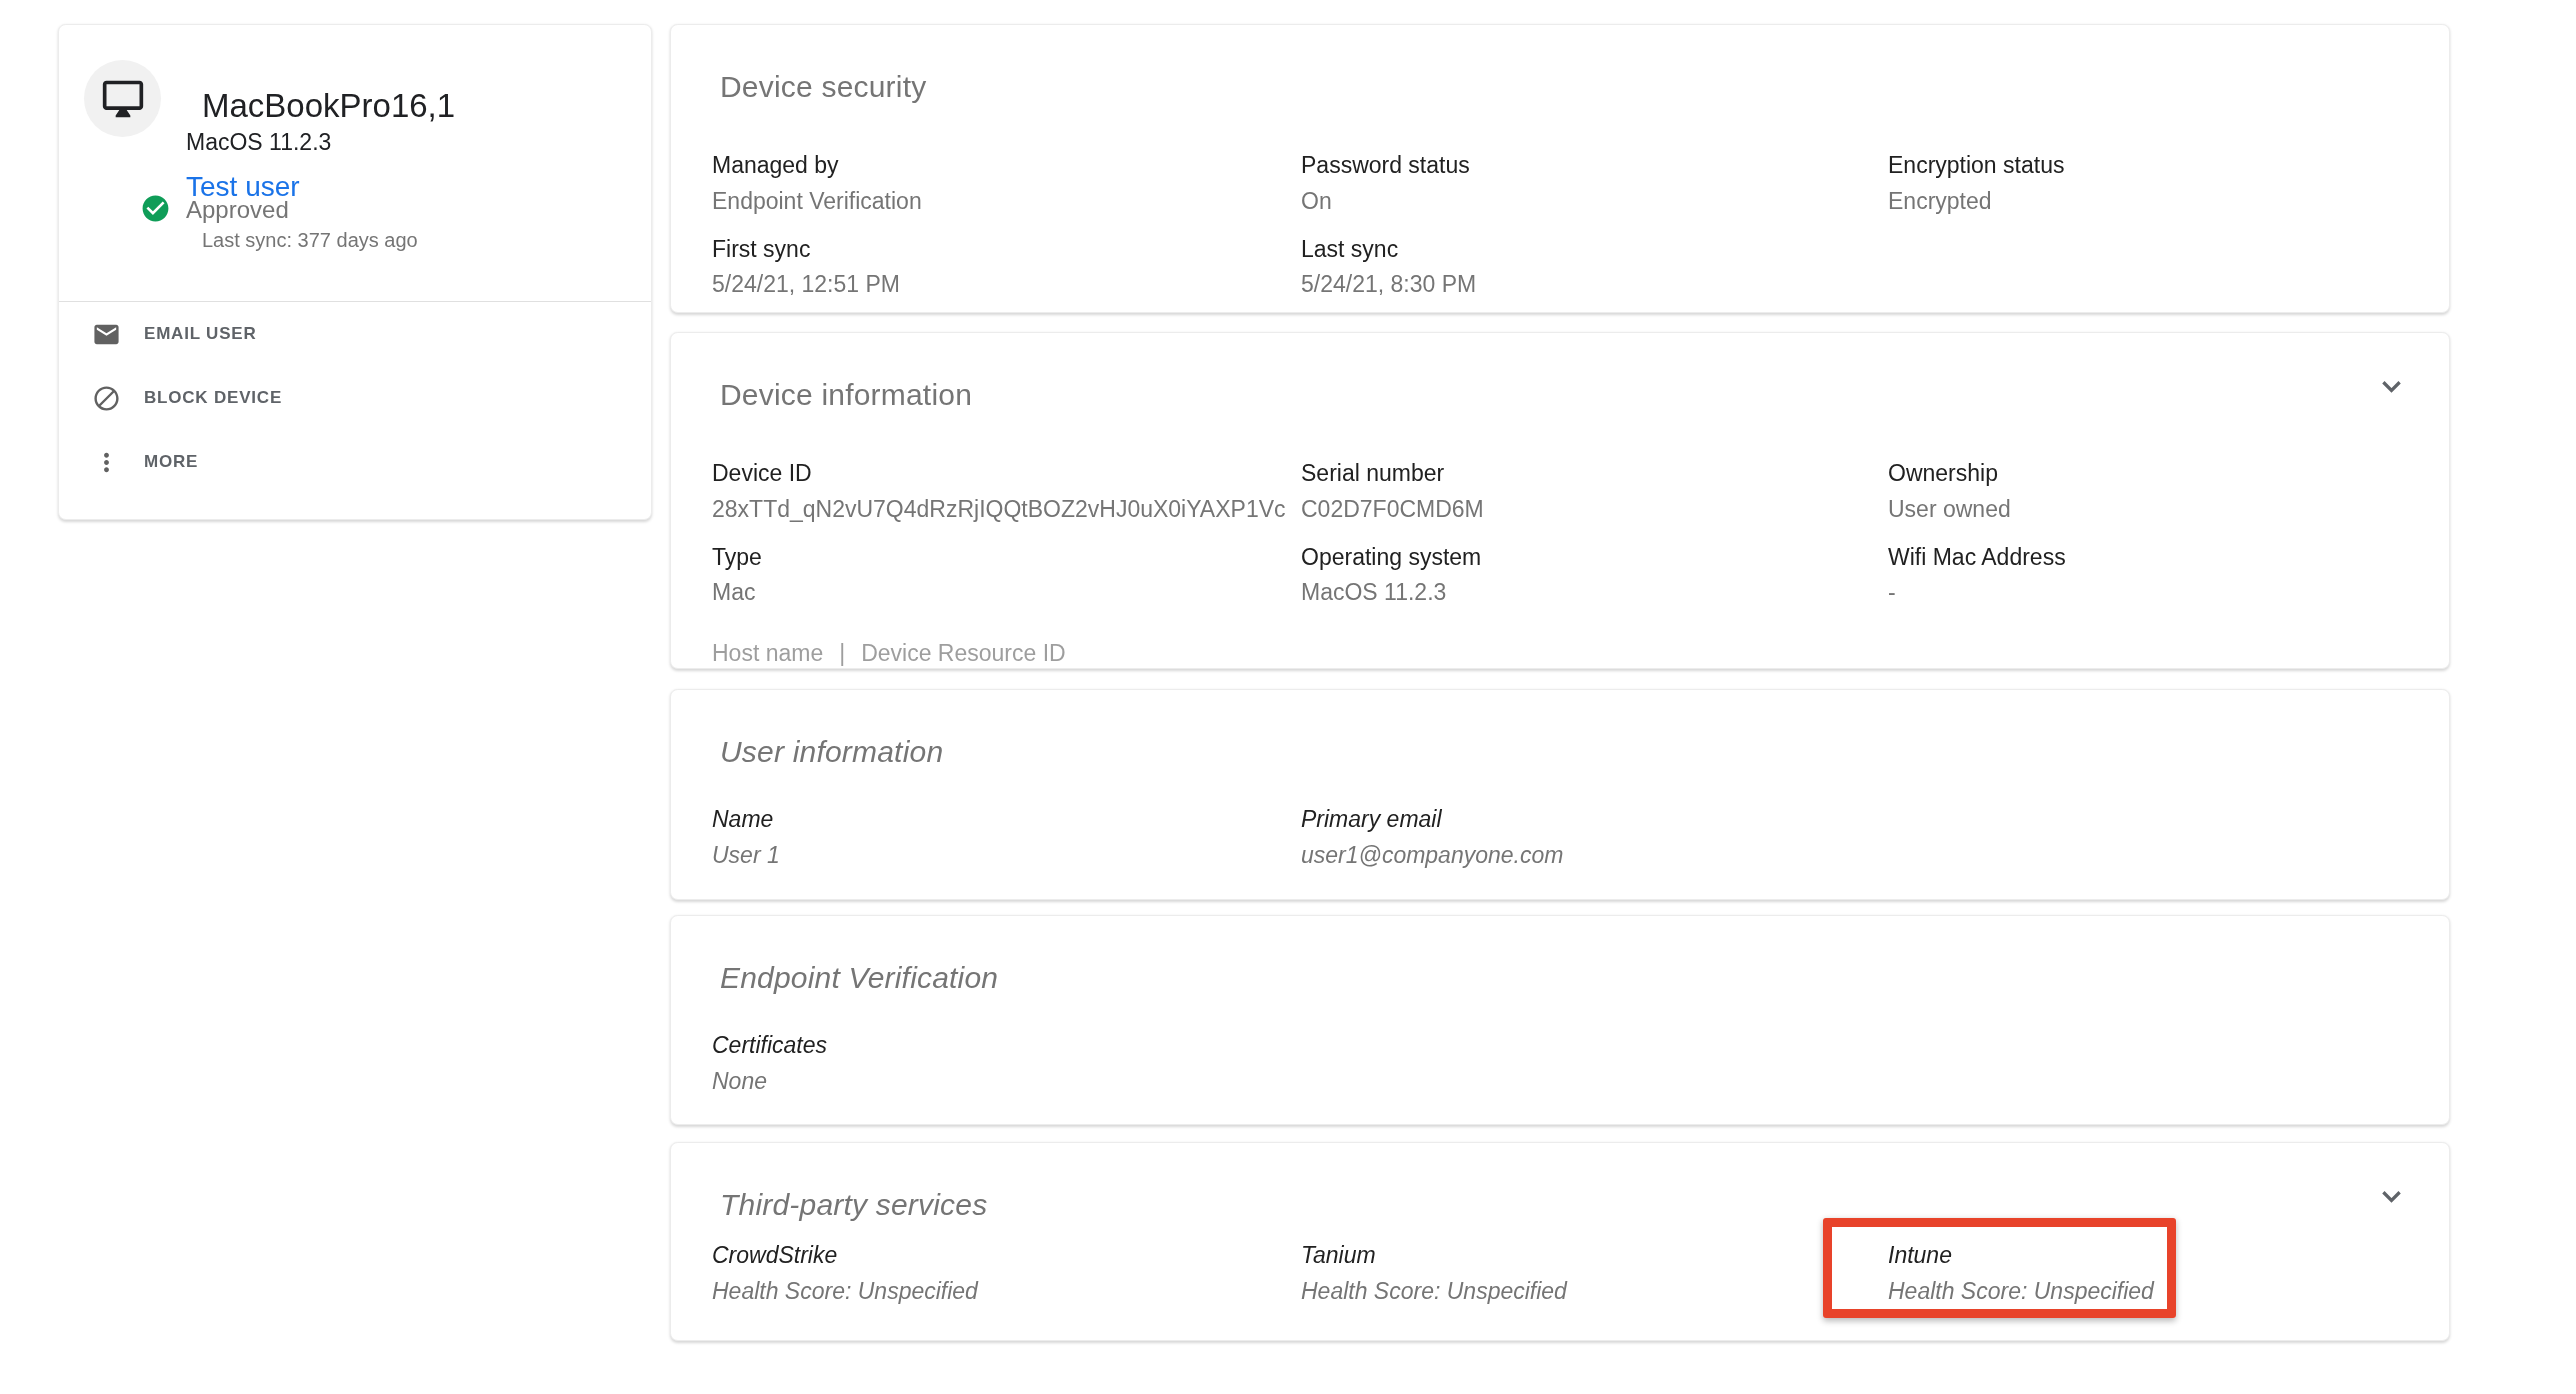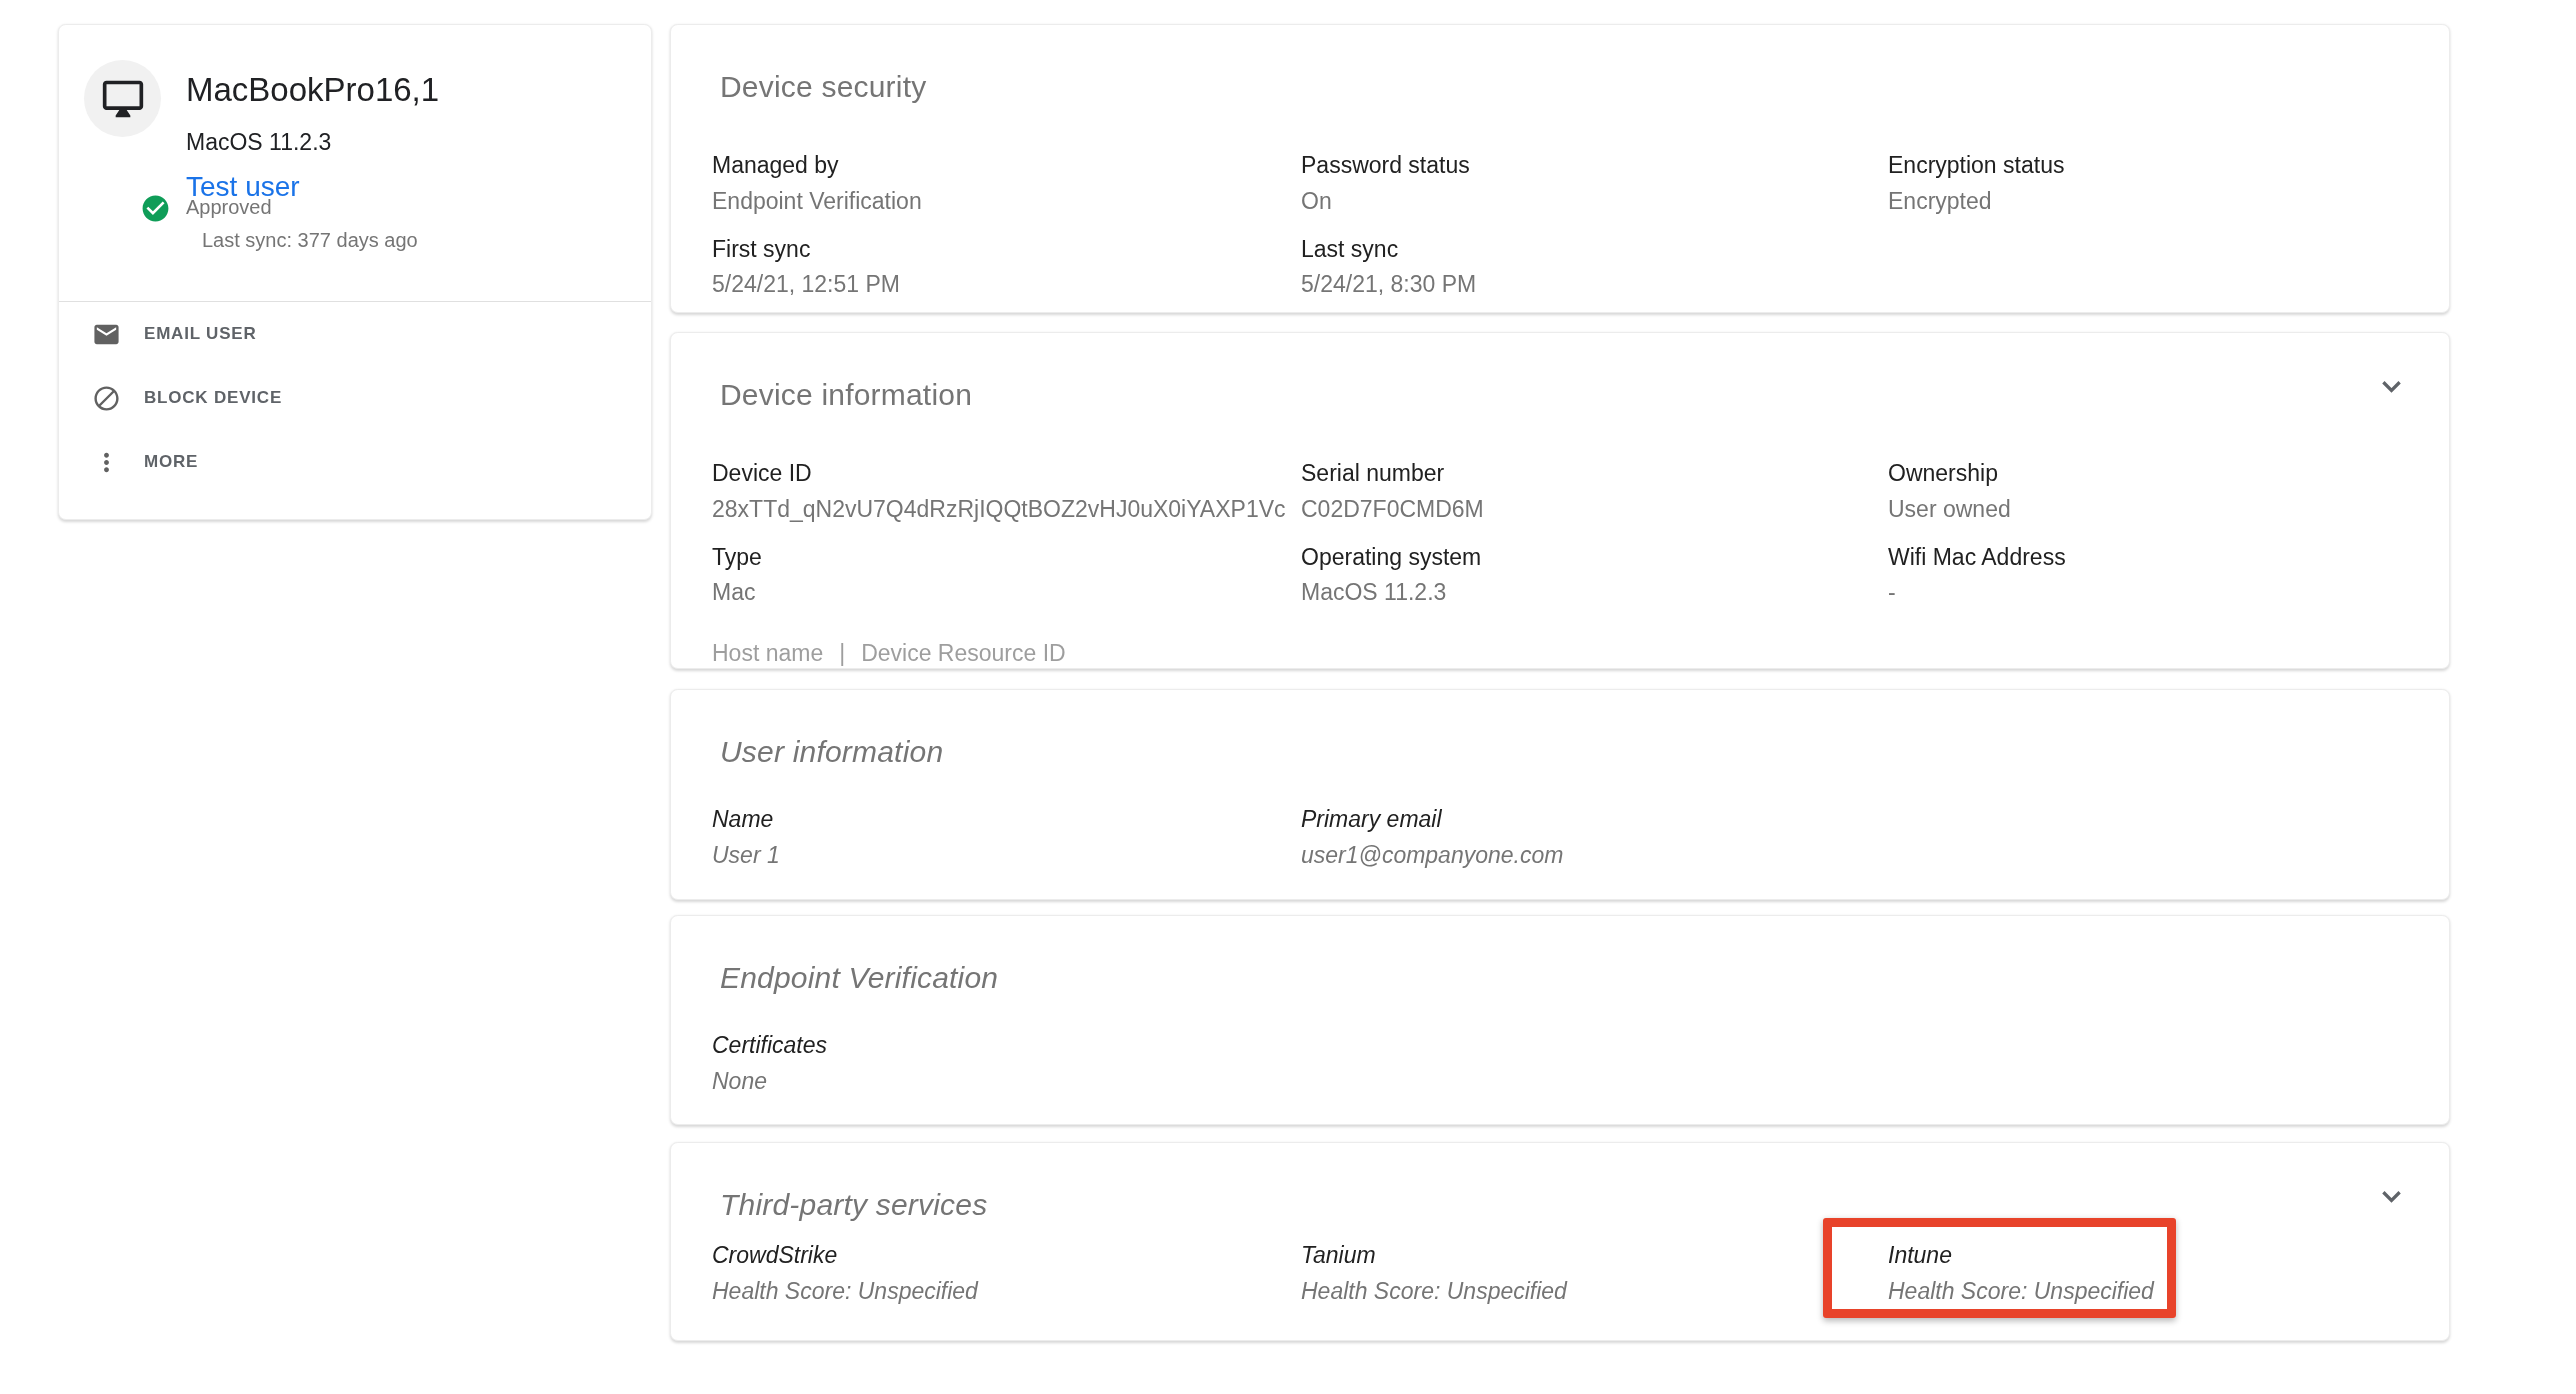--- a/index.html
+++ b/index.html
@@ -11,25 +11,25 @@
   }
   .card{
     position:absolute;background:#fff;border:1px solid #ececec;border-radius:7.7px;
     box-shadow:0 1.9px 2.9px rgba(0,0,0,0.16);
     box-sizing:border-box;
   }
   
   .left-card{left:58px;top:24px;width:594px;height:496px;}
   .avatar{position:absolute;left:25px;top:35px;width:77px;height:77px;border-radius:50%;
     background:#f1f1f1;display:flex;align-items:center;justify-content:center;}
-  .dev-title{position:absolute;left:127px;top:46px;font-size:33px;font-weight:400;color:#202124;margin:0;white-space:nowrap;}
+  .dev-title{position:absolute;left:127px;top:46px;font-size:33px;font-weight:400;color:#202124;margin:16px;white-space:nowrap;}
   .dev-os{position:absolute;left:127px;top:104px;font-size:23px;color:#202124;}
   .dev-user{position:absolute;left:127px;top:146px;font-size:28px;color:#1a73e8;text-decoration:none;cursor:pointer;}
   .status-icon{position:absolute;left:81px;top:168px;width:31px;height:31px;}
-  .status-text{position:absolute;left:127px;top:171px;font-size:20px;color:#757575;}
+  .status-text{position:absolute;left:127px;top:171px;font-size:24px;color:#757575;}
   .status-sub{position:absolute;left:127px;top:204px;font-size:20px;color:#757575;margin-left:16px;}
   .left-divider{position:absolute;left:0;top:276px;width:100%;height:1px;background:#e0e0e0;border:none;margin:0;}
   .actions{position:absolute;left:0;top:277px;width:100%;}
   .action-row{display:flex;align-items:center;height:64px;padding-left:33px;cursor:pointer;}
   .action-row .aicon{width:29px;height:29px;margin-right:23px;flex:0 0 auto;}
   .action-label{font-size:17px;font-weight:700;letter-spacing:0.8px;color:#5f6368;}
   
   .panel{left:670px;width:1780px;padding:37px 41px 0;}
   .panel h2{margin:8px;font-size:30px;font-weight:400;color:#757575;letter-spacing:0.2px;}
   .pad-lg{font-style:italic;}

